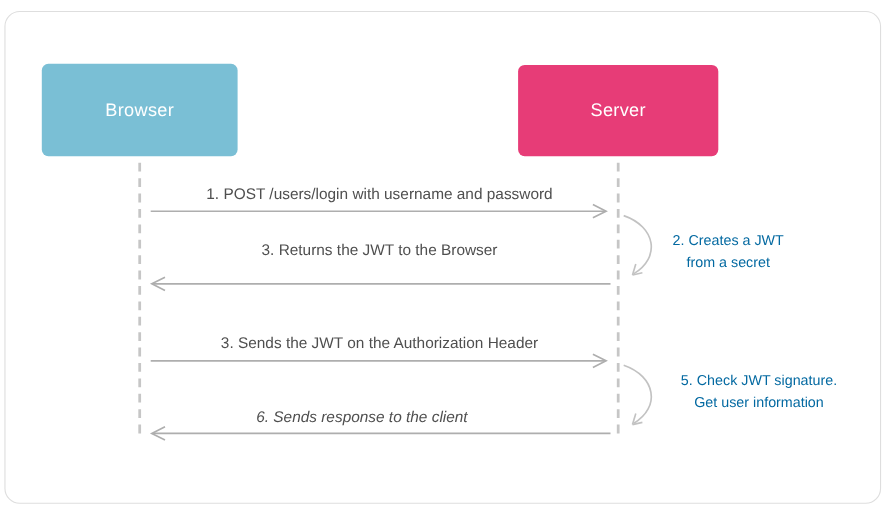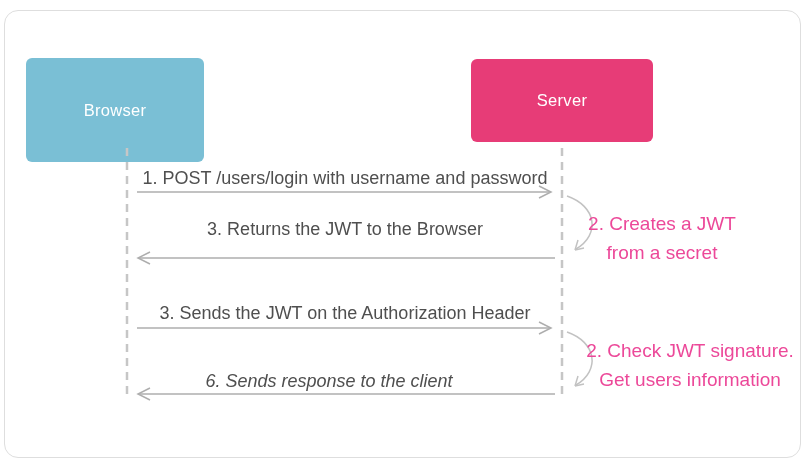--- a/index.html
+++ b/index.html
@@ -12,35 +12,35 @@
 
   .card {
     position: absolute; left: 4px; top: 10px; width: 797px; height: 448px;
     background: #ffffff; border: 1.5px solid #dedede; border-radius: 14px;
   }
 
   .actor-box {
     position: absolute; display: flex; align-items: center; justify-content: center;
     color: #ffffff; font-size: 16.5px; letter-spacing: 0.3px; border-radius: 6px;
   }
-  .actor-browser { left: 26px; top: 58px; width: 178px; height: 104px; background: #7abfd5; }
+  .actor-browser { left: 38px; top: 58px; width: 178px; height: 84px; background: #7abfd5; }
   .actor-server  { left: 471px; top: 59px; width: 182px; height: 83px; background: #e73c77; }
 
   svg.wires { position: absolute; left: 0; top: 0; width: 810px; height: 471px; }
   .lifeline { stroke: #c6c6c6; stroke-width: 2.5; stroke-dasharray: 8 6; fill: none; }
   .msg-line { stroke: #aeaeae; stroke-width: 1.5; fill: none; }
   .loop-line { stroke: #c2c2c2; stroke-width: 1.5; fill: none; }
 
   .msg-label {
     position: absolute; transform: translateX(-50%);
-    font-size: 18px; color: #4f4f4f; white-space: nowrap; line-height: 1;
+    font-size: 14px; color: #4f4f4f; white-space: nowrap; line-height: 1;
   }
   .note-label {
     position: absolute; transform: translateX(-50%);
-    font-size: 19px; color: #ec4899; text-align: center; line-height: 1.55;
+    font-size: 13px; color: #0369a1; text-align: center; line-height: 1.55;
     white-space: nowrap;
   }
 
   .watermark {
     position: absolute; right: 10px; top: 436px;
     font-size: 17px; color: #a6a6a6; letter-spacing: 1px; white-space: nowrap;
   }
 </style>
 </head>
 <body>
@@ -102,20 +102,20 @@
   <div class="note-label" style="left:662px; top:209px;">
     <div>2. Creates a JWT</div>
     <div>from a secret</div>
   </div>
 
   <div class="msg-label" style="left:345px; top:220px;">3. Returns the JWT to the Browser</div>
 
   <div class="msg-label" style="left:345px; top:304px;">3. Sends the JWT on the Authorization Header</div>
 
   <div class="note-label" style="left:690px; top:336px;">
-    <div>2. Check JWT signature.</div>
-    <div>Get users information</div>
+    <div>5. Check JWT signature.</div>
+    <div>Get user information</div>
   </div>
 
   <div class="msg-label" style="left:329px; top:372px;font-style:italic;">6. Sends response to the client</div>
 
 
 </div>
 
 </body></html>

